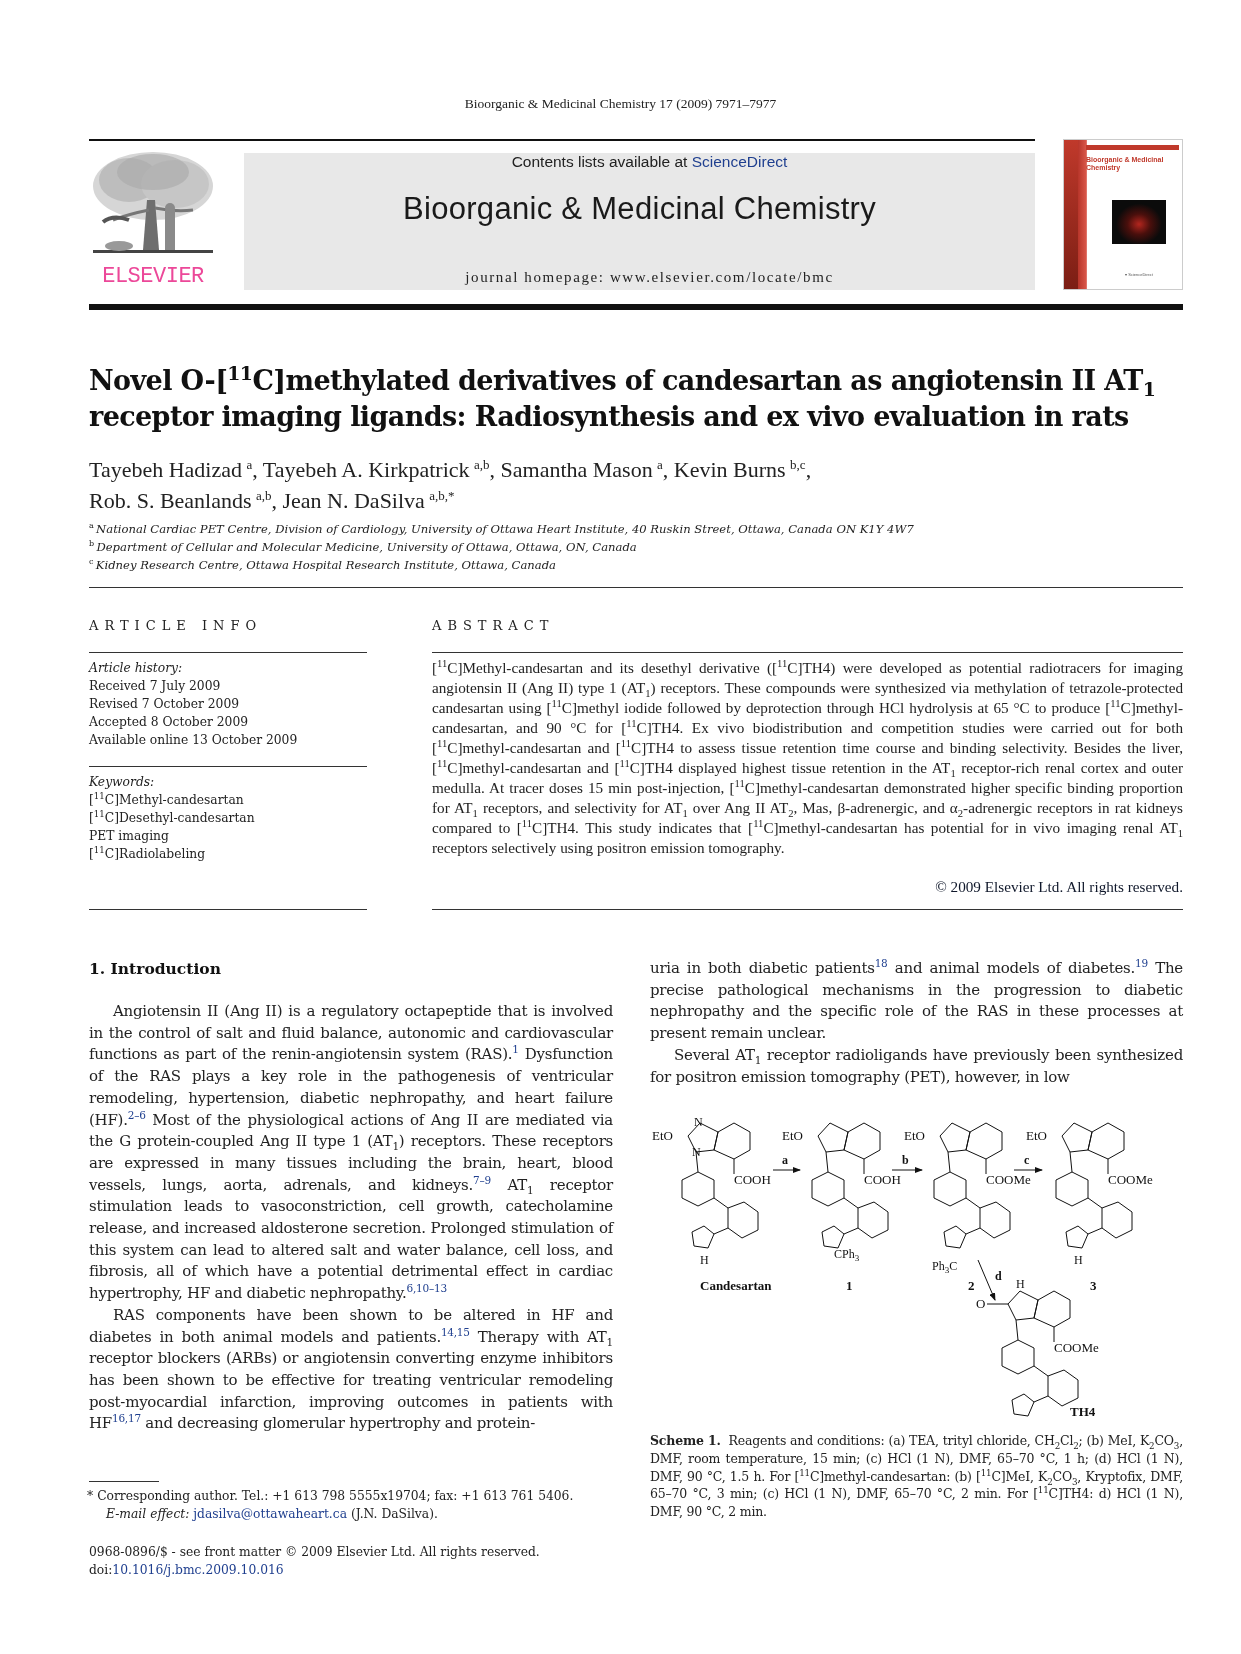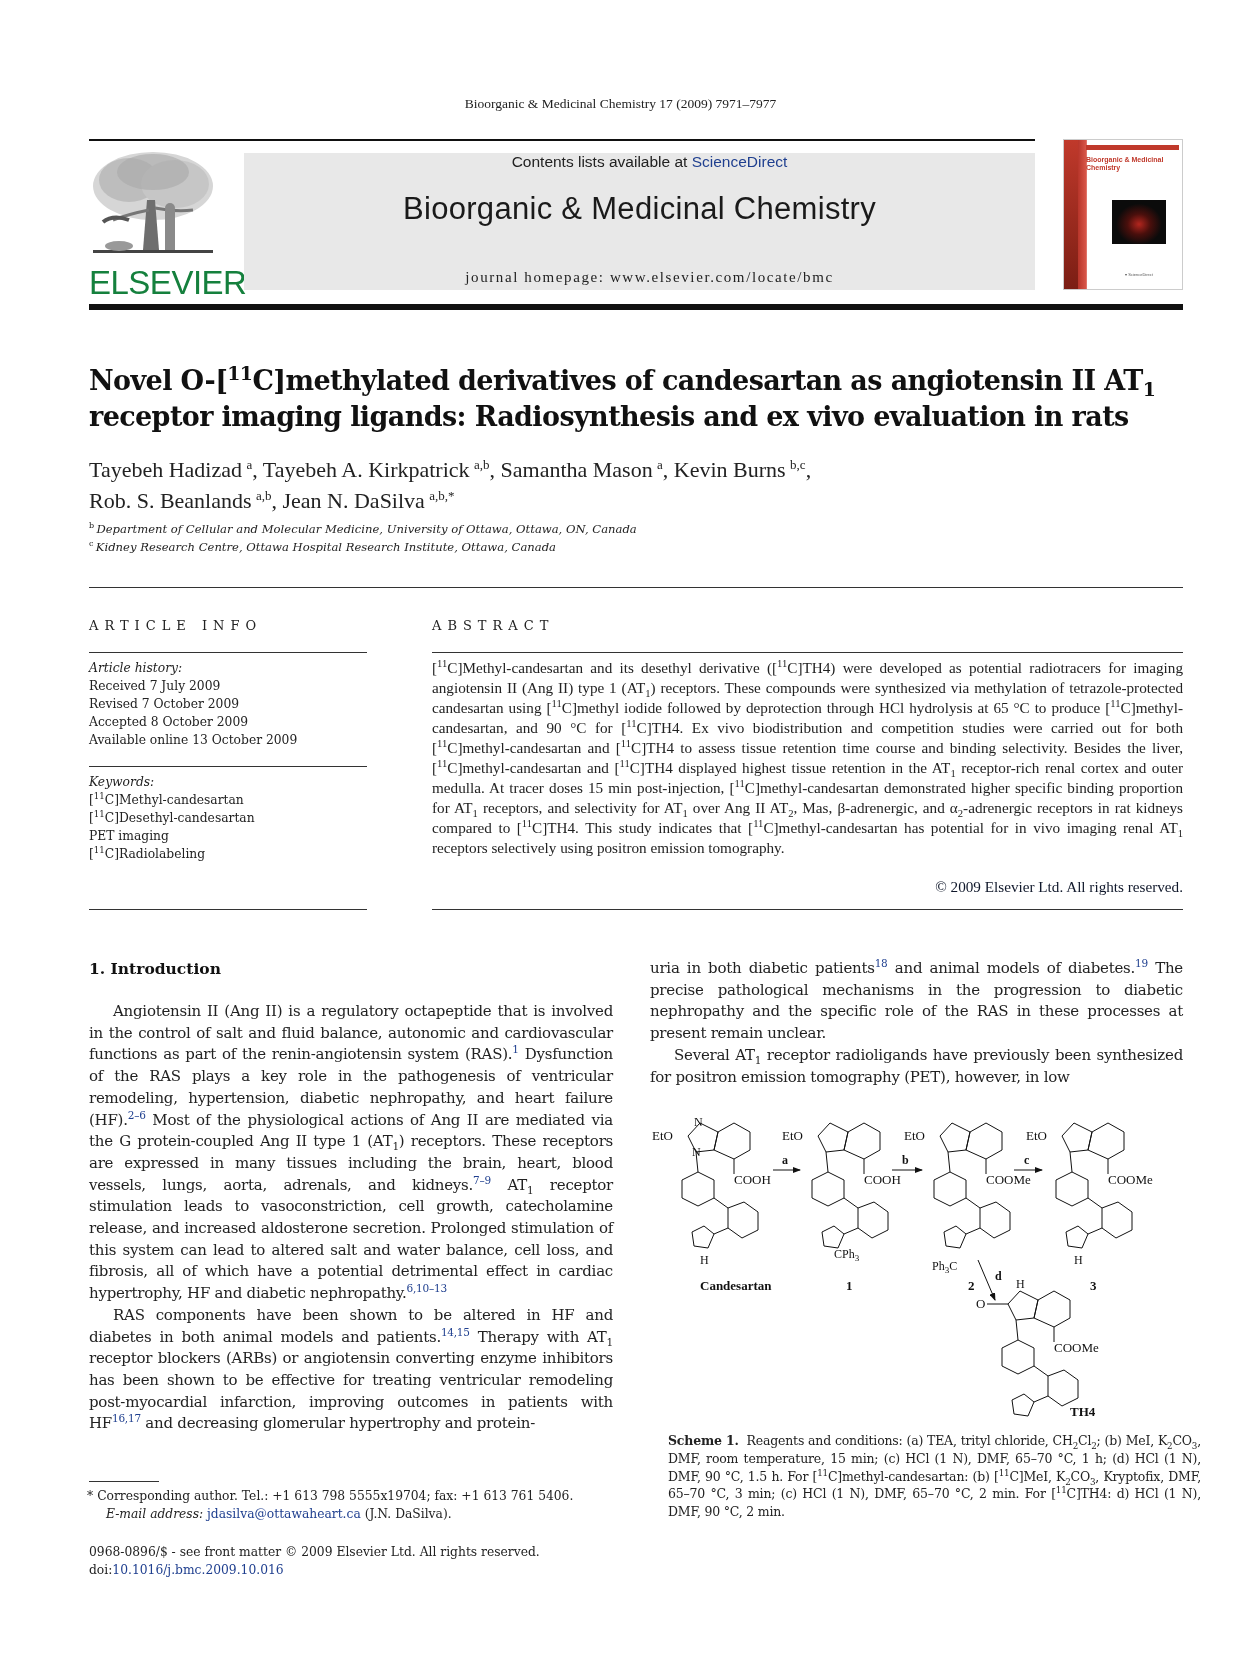--- a/index.html
+++ b/index.html
@@ -10,21 +10,21 @@
   sup, sub { font-size: 70%; line-height: 0; }
   .ref { color: #1f3f8f; }
 
   
   .running-head { left: 0; width: 1241px; top: 96px; text-align: center; font-family: "Liberation Serif", serif; font-size: 13.5px; color: #222; }
 
   
   .rule-top { left: 89px; top: 139px; width: 946px; height: 2px; background: #111; }
   .logo { left: 89px; top: 150px; width: 128px; height: 140px; }
   .logo-tree { position: absolute; left: 0; top: 0; width: 128px; height: 113px; }
-  .logo-text { position: absolute; left: 0; top: 114px; width: 128px; text-align: center; font-family: Liberation Sans, sans-serif; font-size: 33px; color: #15803d; letter-spacing: -0.5px; }
+  .logo-text { position: absolute; left: 0; top: 114px; width: 128px; text-align: center; font-family: Liberation Mono, monospace; font-size: 22px; color: #ec4899; letter-spacing: -0.5px; }
   .banner { left: 244px; top: 153px; width: 791px; height: 137px; background: #e8e8e8; }
   .banner-contents { position: absolute; left: 0; width: 100%; top: 0; text-align: center; font-family: "Liberation Sans", sans-serif; font-size: 15.5px; color: #222; padding-left: 20px; }
   .banner-title { position: absolute; left: 0; width: 100%; top: 38px; text-align: center; font-family: "Liberation Sans", sans-serif; font-size: 31px; color: #1a1a1a; letter-spacing: 0.3px; }
   .banner-home { position: absolute; left: 0; width: 100%; top: 116px; text-align: center; font-family: Liberation Serif, serif; font-size: 15px; letter-spacing: 1.6px; color: #222; padding-left: 20px; }
   .cover { left: 1063px; top: 139px; width: 120px; height: 151px; border: 1px solid #ccc; background: #fff; }
   .cover-band { position: absolute; left: 0; top: 0; width: 14px; height: 100%; background: linear-gradient(#c0392b, #7b1e14); }
   .cover-band2 { position: absolute; left: 14px; top: 0; right: 0; height: 100%; background: linear-gradient(90deg, #b7352a 0%, #d9574a 8%, #fff 9%); }
   .cover-topbar { position: absolute; left: 22px; top: 5px; right: 3px; height: 5px; background: #c0392b; }
   .cover-title { position: absolute; left: 22px; top: 16px; right: 3px; font-family: "Liberation Sans", sans-serif; font-weight: bold; font-size: 7px; color: #c0392b; line-height: 8px; }
   .cover-img { position: absolute; left: 48px; top: 60px; width: 54px; height: 44px; background: radial-gradient(ellipse at 50% 55%, #b3261e 0%, #4a0f0c 30%, #0b0b0b 60%); }
@@ -59,21 +59,21 @@
   .col { font-family: "DejaVu Serif", serif; font-size: 15px; line-height: 21.7px; color: #222; text-align: justify; }
   .col p { text-indent: 24px; }
   .col p.noindent { text-indent: 0; }
   .sec-head { left: 89px; top: 959px; font-family: "DejaVu Serif", serif; font-weight: bold; font-size: 15.5px; color: #111; }
   .col-left { left: 89px; top: 1001px; width: 524px; letter-spacing: -0.25px; }
   .col-right { left: 650px; top: 958px; width: 533px; letter-spacing: -0.25px; }
 
   
   .scheme { left: 650px; top: 1110px; width: 533px; height: 310px; }
   .scheme svg { width: 533px; height: 310px; }
-  .caption { left: 650px; top: 1432px; width: 533px; font-family: "DejaVu Serif", serif; font-size: 12.5px; line-height: 17.8px; color: #222; text-align: justify; letter-spacing: -0.2px; margin-left: 18px; }
+  .caption { left: 650px; top: 1432px; width: 533px; font-family: "DejaVu Serif", serif; font-size: 12.5px; line-height: 17.8px; color: #222; text-align: justify; letter-spacing: -0.2px; }
   .caption b { font-weight: bold; }
 
   
   .rule-fn { left: 89px; top: 1481px; width: 70px; height: 1px; background: #333; }
   .footnote { left: 97px; top: 1487px; width: 540px; font-family: "DejaVu Serif", serif; font-size: 12.3px; line-height: 18px; color: #222; }
   .footnote .em { font-style: italic; }
   .frontmatter { left: 89px; top: 1543px; width: 560px; font-family: "DejaVu Serif", serif; font-size: 12.3px; line-height: 18px; color: #222; }
 </style>
 </head>
 <body>
@@ -125,20 +125,21 @@
   <span>Novel O-[</span><sup>11</sup><span>C]methylated derivatives of candesartan as angiotensin II AT</span><sub>1</sub><br>
   <span>receptor imaging ligands: Radiosynthesis and ex vivo evaluation in rats</span>
 </h1>
 
 <div class="abs authors">
   <span><span>Tayebeh Hadizad</span> <sup>a</sup></span><span>, </span><span><span>Tayebeh A. Kirkpatrick</span> <sup>a,b</sup></span><span>, </span><span><span>Samantha Mason</span> <sup>a</sup></span><span>, </span><span><span>Kevin Burns</span> <sup>b,c</sup></span><span>,</span><br>
   <span><span>Rob. S. Beanlands</span> <sup>a,b</sup></span><span>, </span><span><span>Jean N. DaSilva</span> <sup>a,b,*</sup></span>
 </div>
 
 <div class="abs affils">
+  <div><sup>a</sup> <span>National Cardiac PET Centre, Division of Cardiology, University of Ottawa Heart Institute, 40 Ruskin Street, Ottawa, Canada ON K1Y 4W7</span></div>
   <div><sup>b</sup> <span>Department of Cellular and Molecular Medicine, University of Ottawa, Ottawa, ON, Canada</span></div>
   <div><sup>c</sup> <span>Kidney Research Centre, Ottawa Hospital Research Institute, Ottawa, Canada</span></div>
 </div>
 <div class="abs rule-affil"></div>
 
 <div class="abs section-cap ai-head">ARTICLE INFO</div>
 <div class="abs rule-ai1"></div>
 <div class="abs ai-hist">
   <div class="lbl">Article history:</div>
   <div>Received 7 July 2009</div>
@@ -258,18 +259,18 @@
 </div>
 
 <div class="abs caption">
   <b>Scheme 1.</b>&nbsp;
   <span>Reagents and conditions: (a) TEA, trityl chloride, CH<sub>2</sub>Cl<sub>2</sub>; (b) MeI, K<sub>2</sub>CO<sub>3</sub>, DMF, room temperature, 15 min; (c) HCl (1 N), DMF, 65–70 °C, 1 h; (d) HCl (1 N), DMF, 90 °C, 1.5 h. For [<sup>11</sup>C]methyl-candesartan: (b) [<sup>11</sup>C]MeI, K<sub>2</sub>CO<sub>3</sub>, Kryptofix, DMF, 65–70 °C, 3 min; (c) HCl (1 N), DMF, 65–70 °C, 2 min. For [<sup>11</sup>C]TH4: d) HCl (1 N), DMF, 90 °C, 2 min.</span>
 </div>
 
 <div class="abs rule-fn"></div>
 <div class="abs footnote">
   <div><span style="position:relative;left:-10px">*</span><span style="margin-left:-6px">Corresponding author. Tel.: +1 613 798 5555x19704; fax: +1 613 761 5406.</span></div>
-  <div style="padding-left:9px"><span class="em">E-mail address: </span><a class="link" href="#">jdasilva@ottawaheart.ca</a><span> (J.N. DaSilva).</span></div>
+  <div style="padding-left:9px"><span class="em">E-mail effect: </span><a class="link" href="#">jdasilva@ottawaheart.ca</a><span> (J.N. DaSilva).</span></div>
 </div>
 <div class="abs frontmatter">
   <div>0968-0896/$ - see front matter © 2009 Elsevier Ltd. All rights reserved.</div>
   <div><span>doi:</span><a class="link" href="#">10.1016/j.bmc.2009.10.016</a></div>
 </div>
 
 </body></html>

